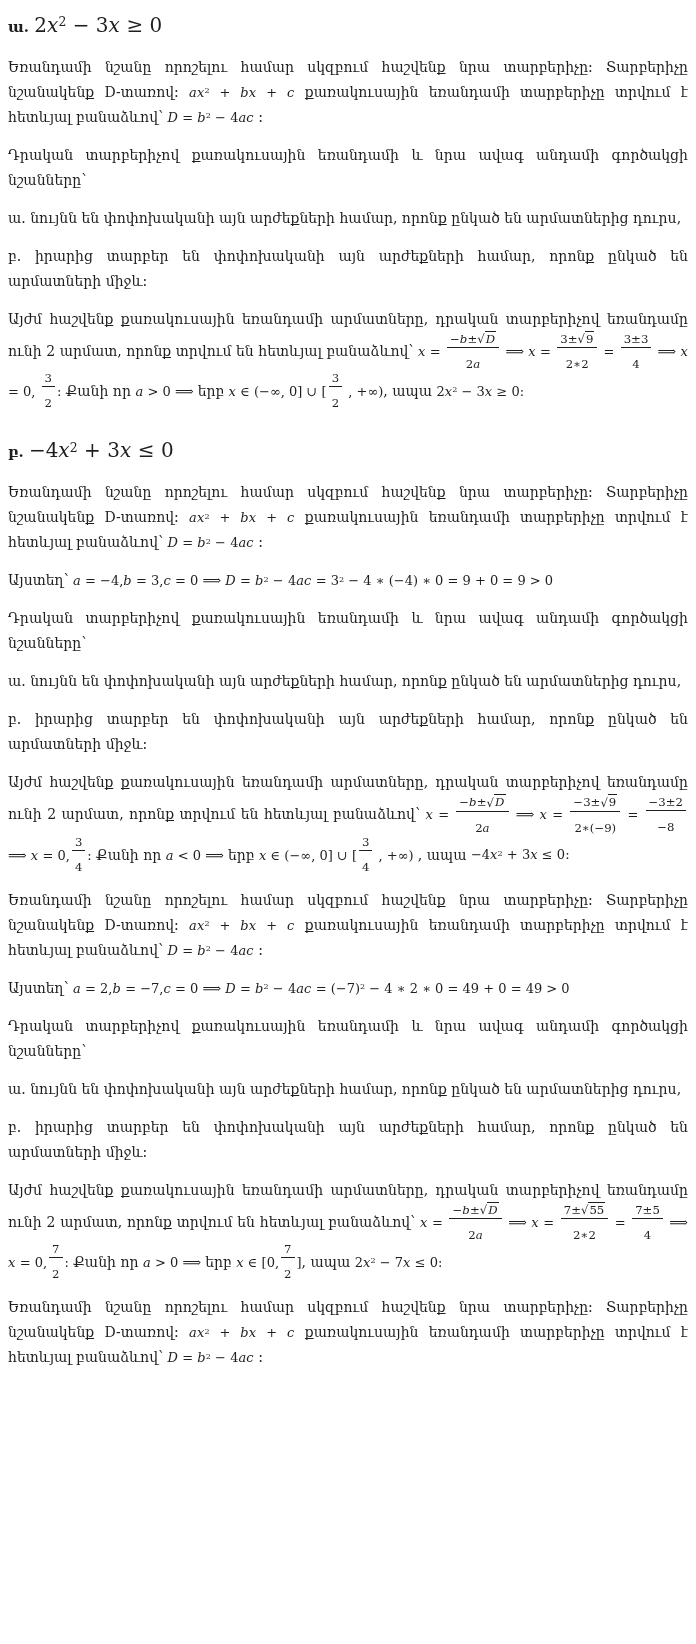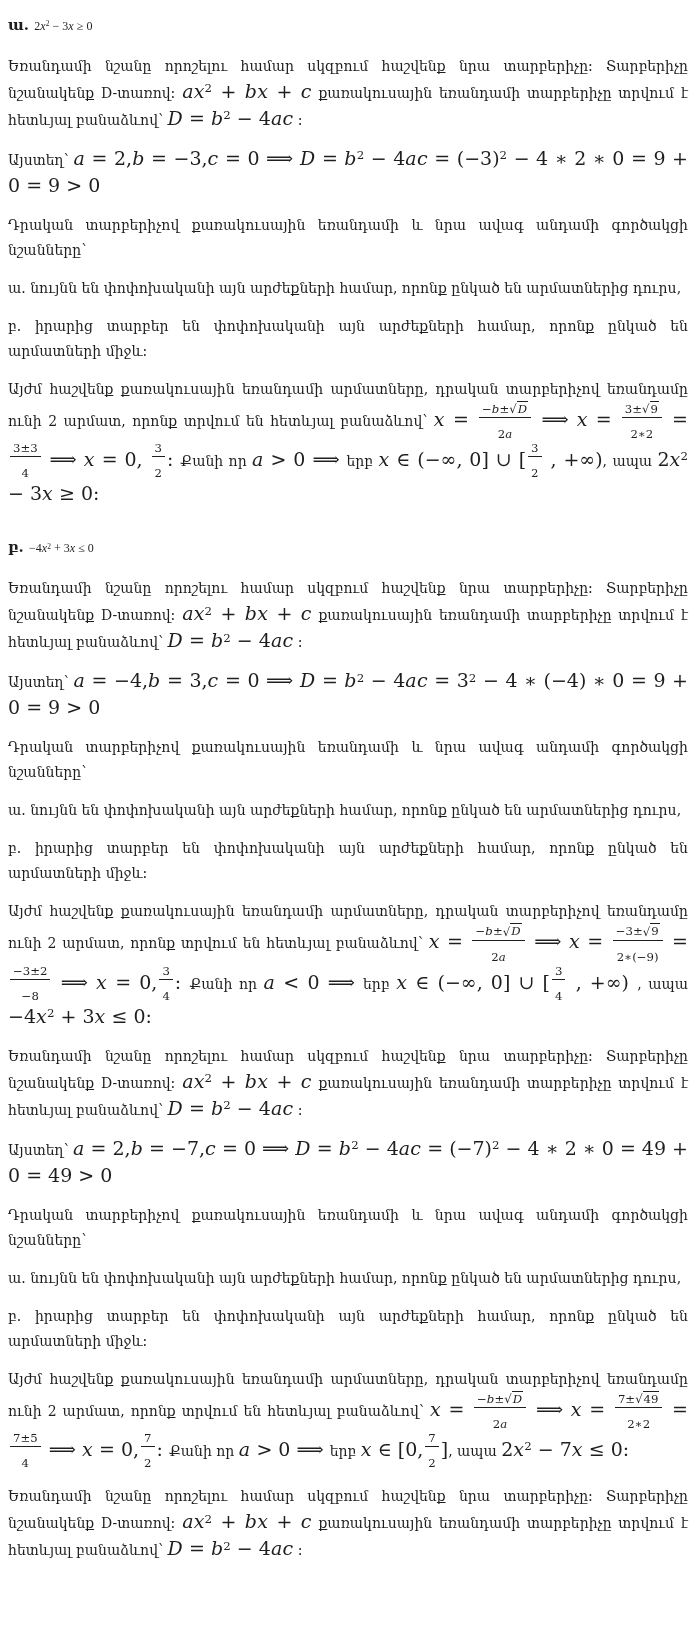--- a/index.html
+++ b/index.html
@@ -6,28 +6,28 @@
   .page {
     width:696px; min-height:1644px; box-sizing:border-box;
     background:#ffffff; color:#1e1e1e;
     padding:8px 8px 20px 8px;
     font-family:"DejaVu Serif","DejaVu Sans",serif;
     font-size:15px;
   }
   .sec-header { margin:24px 0 0 0; line-height:30px; }
   .section:first-child .sec-header { margin-top:2px; }
   .sec-label { font-weight:bold; font-size:15px; }
-  .sec-header .math { font-size:12px;font-family:Liberation Serif, serif; }
+  .sec-header .math { font-size:20px; }
   .para {
     margin:13px 0 0 0;
     text-align:justify;
     line-height:25px;
   }
   .txt { font-size:14px; }
-  .math { font-size:19px; white-space:normal; }
+  .math { font-size:13px; white-space:normal; }
   .math i { font-style:italic; letter-spacing:0.2px; }
   .msup { font-size:0.62em; position:relative; top:-0.48em; line-height:0; }
   .frac {
     display:inline-flex; flex-direction:column; align-items:stretch;
     vertical-align:middle; text-align:center;
     font-size:0.78em; line-height:1.2; margin:0 2px; position:relative; top:-1px;
   }
   .frac .num { padding:0 3px 1px 3px; border-bottom:1.2px solid #1e1e1e; }
   .frac .den { padding:1px 3px 0 3px;margin-top:8px; }
   .sqrt { display:inline-flex; align-items:stretch; }
@@ -35,21 +35,20 @@
   .radbody { border-top:1.2px solid #1e1e1e; padding:0 1px; }
 </style>
 </head>
 <body>
 
 <div class="page">
   <div id="doc">
       <div class="section">
         <p class="sec-header"><span class="sec-label">ա. </span><span class="math">2<i>x</i><span class="msup">2</span> − 3<i>x</i> ≥ 0</span></p>
         <p class="para"><span class="txt">Եռանդամի նշանը որոշելու համար սկզբում հաշվենք նրա տարբերիչը: Տարբերիչը նշանակենք D-տառով: </span><span class="math"><i>ax</i><span class="msup">2</span> + <i>bx</i> + <i>c</i></span><span class="txt"> քառակուսային եռանդամի տարբերիչը տրվում է հետևյալ բանաձևով՝ </span><span class="math"><i>D</i> = <i>b</i><span class="msup">2</span> − 4<i>ac</i></span><span class="txt"> :</span></p>
-        <p class="para"><span class="txt">Այստեղ՝ </span><span class="math"><i>a</i> = 2,<i>b</i> = −3,<i>c</i> = 0 ⟹ <i>D</i> = <i>b</i><span class="msup">2</span> − 4<i>ac</i> = (−3)<span class="msup">2</span> − 4 ∗ 2 ∗ 0 = 9 + 0 = 9 &gt; 0</span></p>
         <p class="para"><span class="txt">Դրական տարբերիչով քառակուսային եռանդամի և նրա ավագ անդամի գործակցի նշանները՝</span></p>
         <p class="para"><span class="txt">ա. նույնն են փոփոխականի այն արժեքների համար, որոնք ընկած են արմատներից դուրս,</span></p>
         <p class="para"><span class="txt">բ. իրարից տարբեր են փոփոխականի այն արժեքների համար, որոնք ընկած են արմատների միջև:</span></p>
         <p class="para"><span class="txt">Այժմ հաշվենք քառակուսային եռանդամի արմատները, դրական տարբերիչով եռանդամը ունի 2 արմատ, որոնք տրվում են հետևյալ բանաձևով՝ </span><span class="math"><i>x</i> = </span><span class="frac math">
             <span class="num">−<i>b</i>±<span class="sqrt">
                 <span class="radsign">√</span>
                 <span class="radbody"><i>D</i></span>
               </span></span>
             <span class="den">2<i>a</i></span>
           </span><span class="math"> ⟹ <i>x</i> = </span><span class="frac math">
@@ -107,21 +106,21 @@
         <p class="para"><span class="txt">բ. իրարից տարբեր են փոփոխականի այն արժեքների համար, որոնք ընկած են արմատների միջև:</span></p>
         <p class="para"><span class="txt">Այժմ հաշվենք քառակուսային եռանդամի արմատները, դրական տարբերիչով եռանդամը ունի 2 արմատ, որոնք տրվում են հետևյալ բանաձևով՝ </span><span class="math"><i>x</i> = </span><span class="frac math">
             <span class="num">−<i>b</i>±<span class="sqrt">
                 <span class="radsign">√</span>
                 <span class="radbody"><i>D</i></span>
               </span></span>
             <span class="den">2<i>a</i></span>
           </span><span class="math"> ⟹ <i>x</i> = </span><span class="frac math">
             <span class="num">7±<span class="sqrt">
                 <span class="radsign">√</span>
-                <span class="radbody">49</span>
+                <span class="radbody">55</span>
               </span></span>
             <span class="den">2∗2</span>
           </span><span class="math"> = </span><span class="frac math">
             <span class="num">7±5</span>
             <span class="den">4</span>
           </span><span class="math"> ⟹ <i>x</i> = 0,</span><span class="frac math">
             <span class="num">7</span>
             <span class="den">2</span>
           </span><span class="math">: </span><span class="txt">Քանի որ </span><span class="math"><i>a</i> &gt; 0 ⟹ </span><span class="txt">երբ </span><span class="math"><i>x</i> ∈ [0,</span><span class="frac math">
             <span class="num">7</span>

